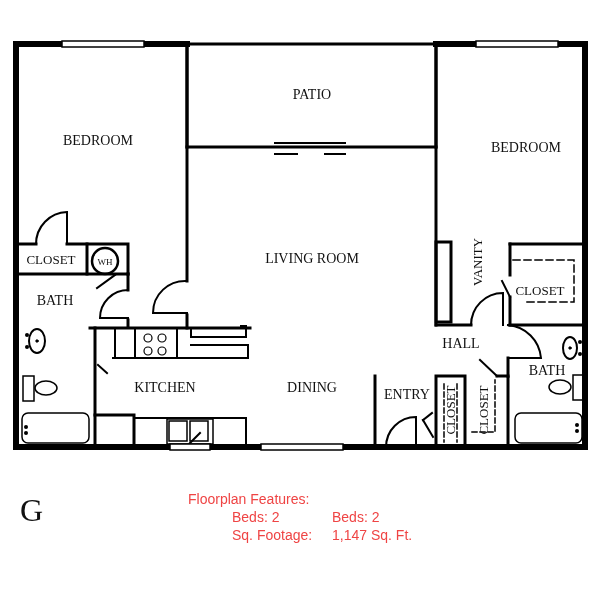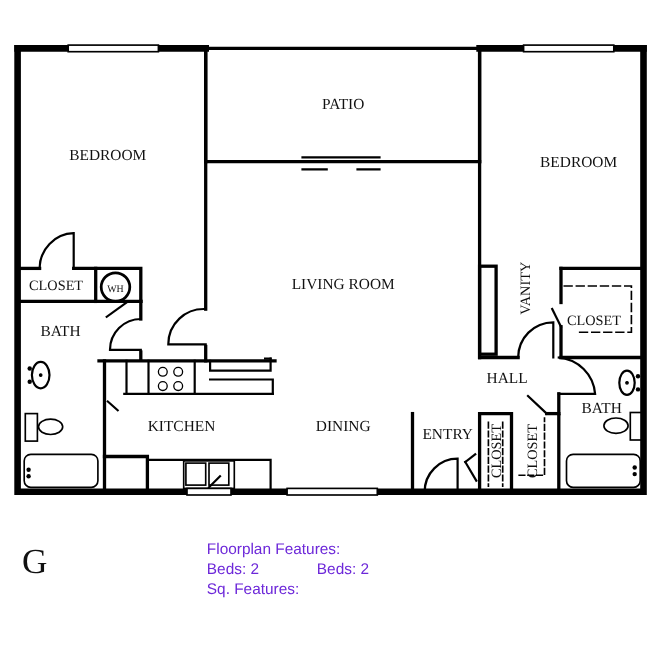--- a/index.html
+++ b/index.html
@@ -7,23 +7,23 @@
     #plan { position: absolute; left: 0; top: 0; width: 600px; height: 470px; }
     .room-label { font-family: "Liberation Serif", serif; font-size: 14px; fill: #111; }
     .small-label { font-family: "Liberation Serif", serif; font-size: 13px; fill: #111; }
     .wh-label { font-family: "Liberation Serif", serif; font-size: 9px; fill: #111; }
     .plan-letter {
       position: absolute; left: 20px; top: 492px;
       font-family: "Liberation Serif", serif; font-size: 32px; color: #111;
     }
     .features {
       position: absolute; left: 188px; top: 490px;
-      font-family: "Liberation Sans", sans-serif; font-size: 14px; color: #6d28d9; line-height: 18px;
+      font-family: "Liberation Sans", sans-serif; font-size: 14px; color: #ef4444; line-height: 18px;
     }
-    .features .row { display: flex; }
+    .features .row { display: flex; margin-left: 44px; }
     .features .k { width: 100px; }
   </style>
 </head>
 <body>
 
 <svg id="plan" viewBox="0 0 600 470" xmlns="http://www.w3.org/2000/svg">
   <g stroke="#000" fill="none" stroke-linecap="square">
 
     <path d="M16,44 L16,447 L585,447 L585,44" stroke-width="6"></path>
     <path d="M16,44 L187,44" stroke-width="6"></path>
@@ -157,15 +157,16 @@
 
 <div class="plan-letter">G</div>
 
 <div class="features">
   <div>Floorplan Features:</div>
   <div class="row">
     <span class="k"><span>Beds:</span> <span>2</span></span>
     <span><span>Beds:</span> <span>2</span></span>
   </div>
   <div class="row">
-    <span class="k">Sq. Features:</span>
+    <span class="k">Sq. Footage:</span>
+    <span>1,147 Sq. Ft.</span>
   </div>
 </div>
 
 </body></html>

